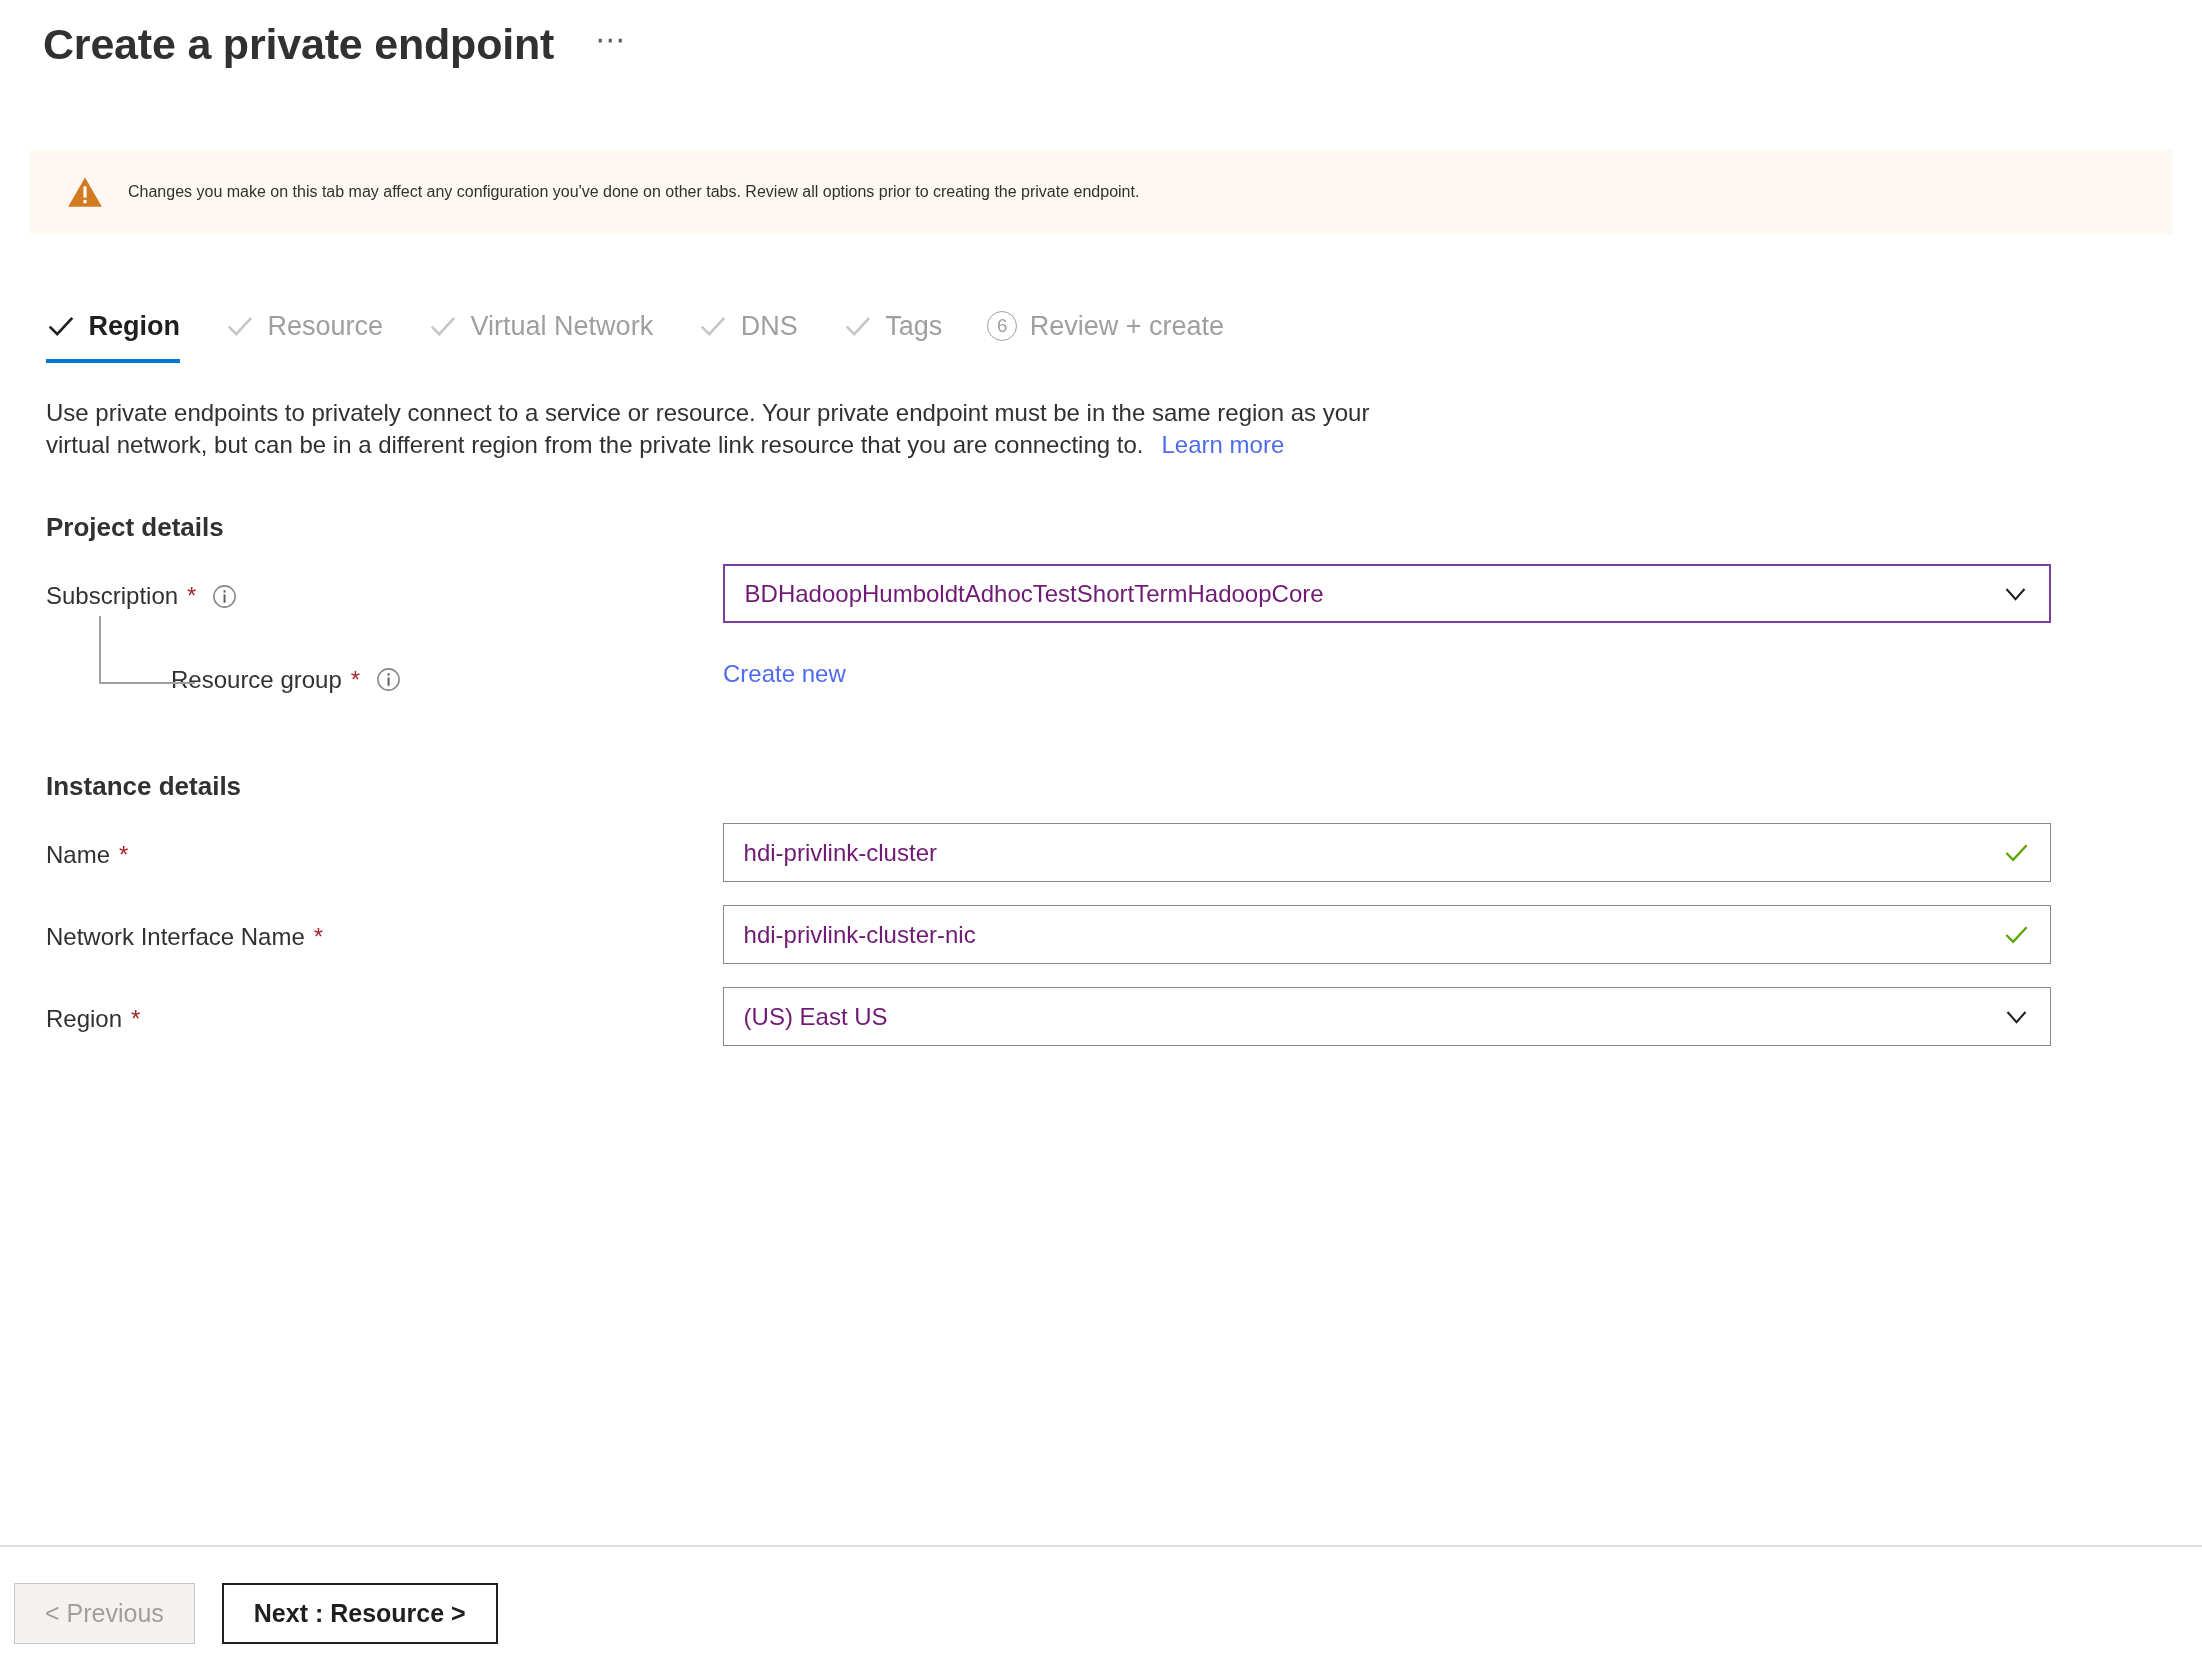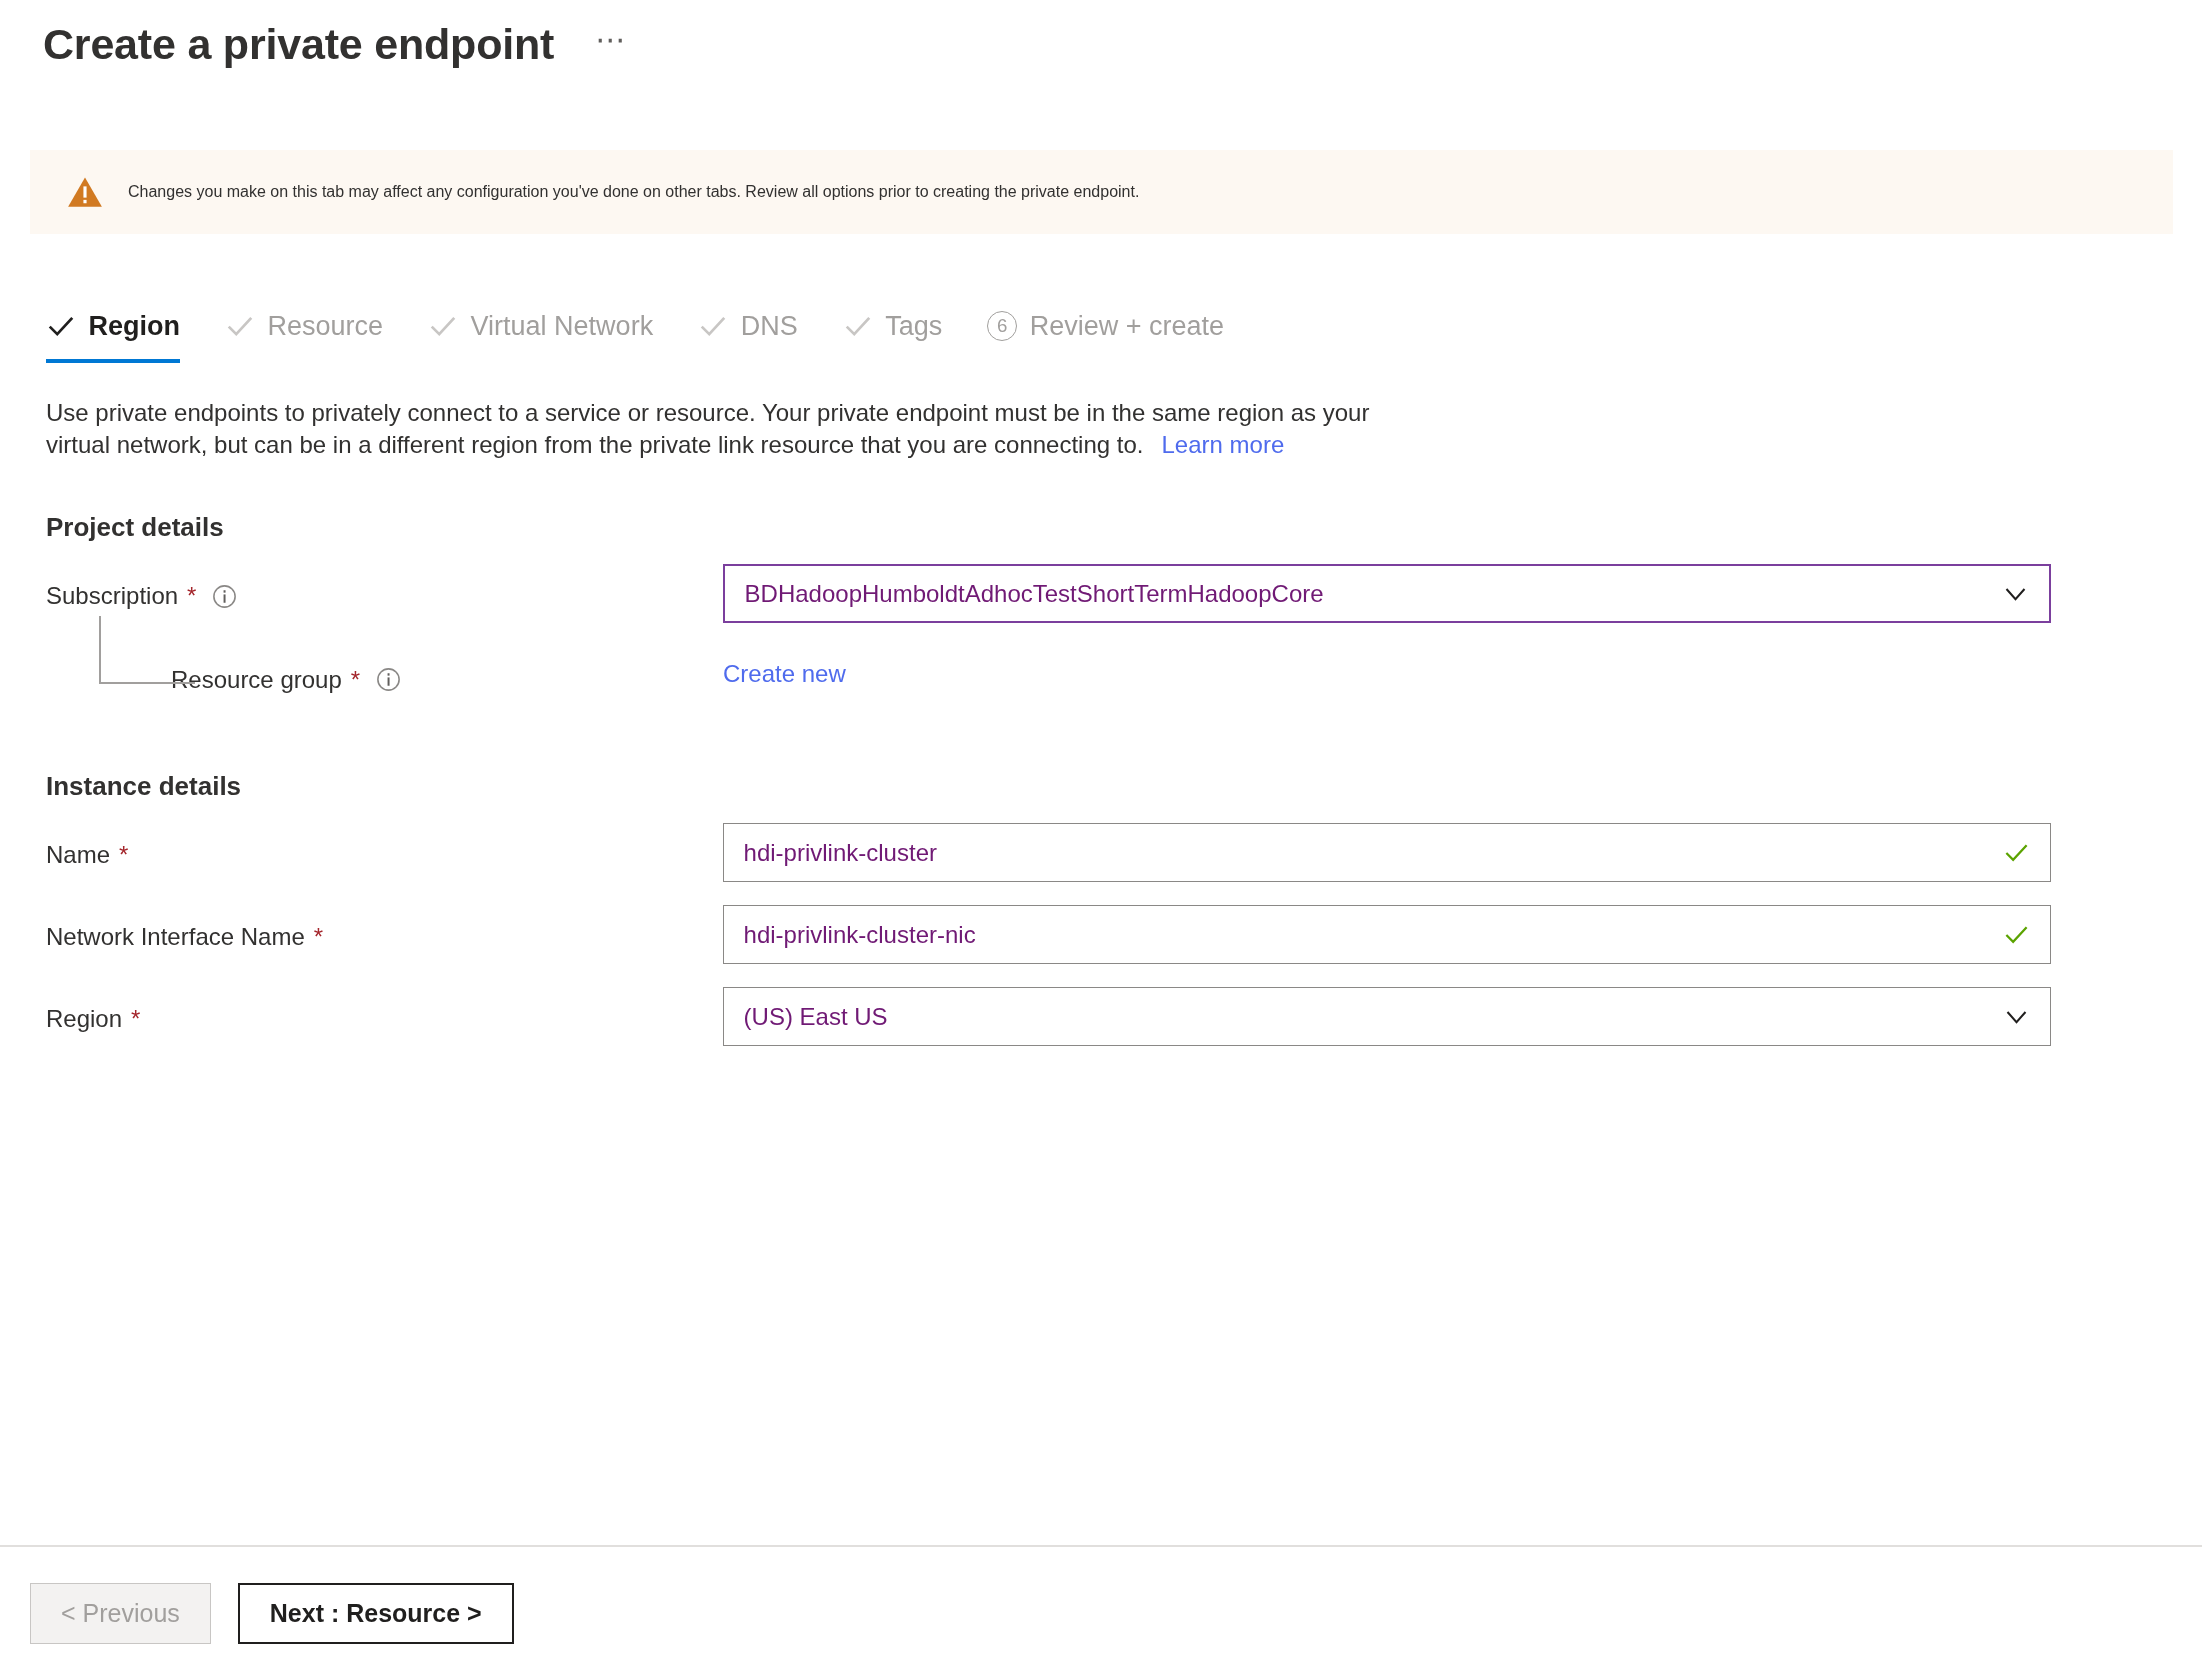--- a/index.html
+++ b/index.html
@@ -242,21 +242,21 @@
     background: #e1dfdd;
   }
   .footer {
     position: absolute;
     left: 0;
     bottom: 0;
     width: 100%;
     height: 132px;
     display: flex;
     align-items: center;
-    padding-left: 30px;
+    padding-left: 14px;
     box-sizing: border-box;
   }
   .btn {
     height: 61px;
     min-width: 89px;
     display: flex;
     align-items: center;
     justify-content: center;
     padding: 0 30px;
     font-size: 25px;

